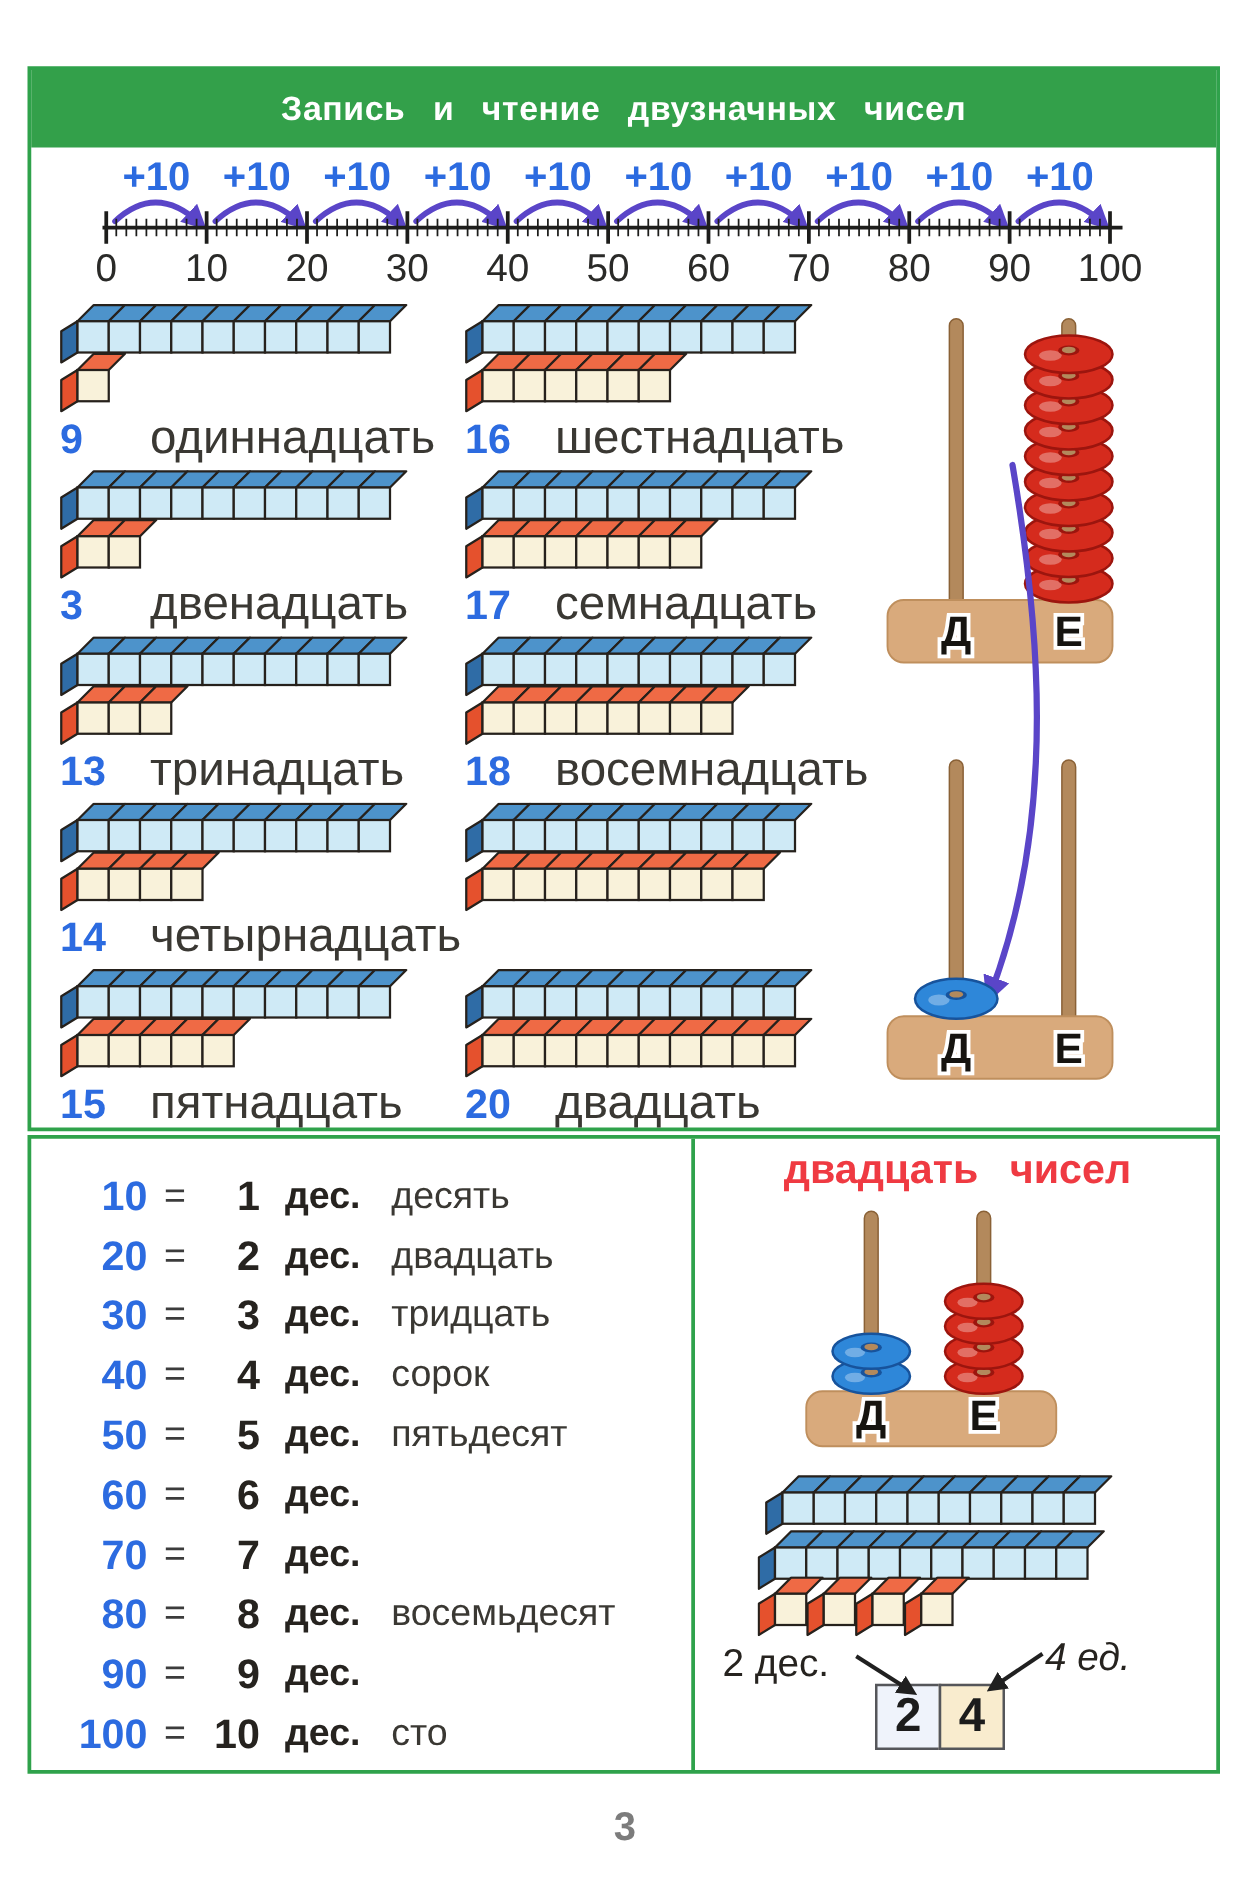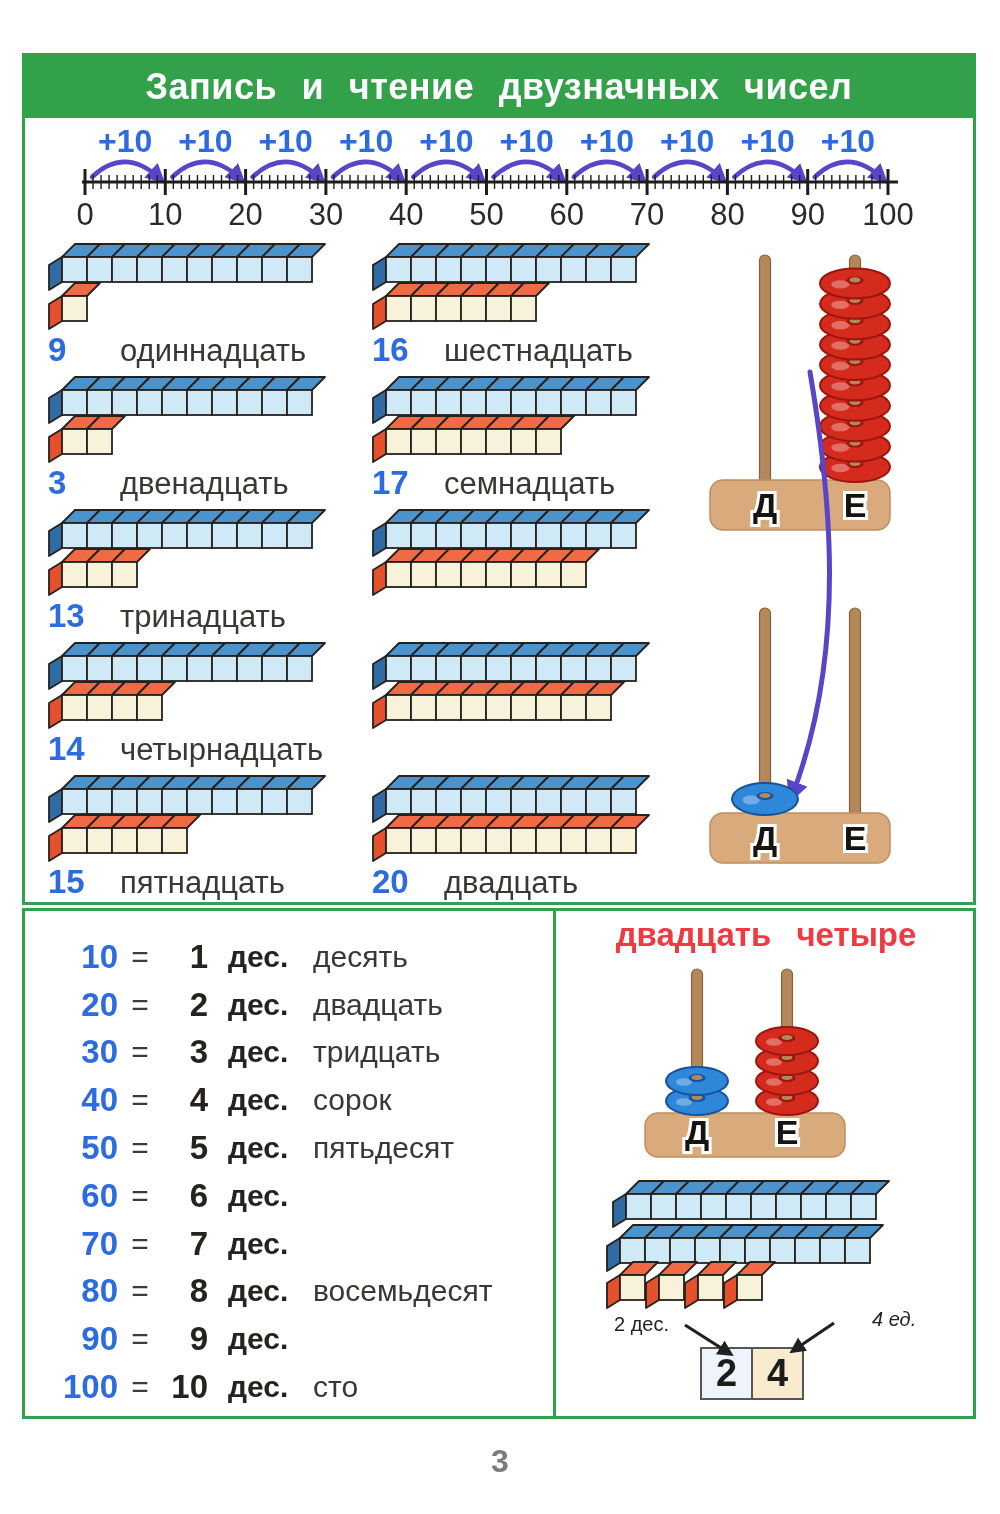--- a/index.html
+++ b/index.html
@@ -4,40 +4,40 @@
 <style>
   html,body{margin:0;padding:0;background:#ffffff;}
   .page{position:relative;width:1000px;height:1514px;background:#fff;overflow:hidden;
         font-family:"Liberation Sans","DejaVu Sans",sans-serif;}
   .abs{position:absolute;}
   
   .top-box{position:absolute;left:22px;top:53px;width:954px;height:852px;
            border:3px solid var(--border-green);background:#fff;box-sizing:border-box;}
   .header{position:absolute;left:0;top:0;right:0;height:62px;background:var(--header-green);
           display:flex;align-items:center;justify-content:center;}
-  .header span{color:#fff;font-weight:bold;font-size:36px;word-spacing:14px;letter-spacing:.5px;}
+  .header span{color:#fff;font-weight:bold;font-size:27px;word-spacing:14px;letter-spacing:.5px;}
   .bottom-box{position:absolute;left:22px;top:908px;width:954px;height:511px;
               border:3px solid var(--border-green);background:#fff;box-sizing:border-box;}
   .v-divider{position:absolute;left:528px;top:0;bottom:0;width:3px;background:var(--border-green);}
   
   #numline{position:absolute;left:55px;top:122px;}
   .p10{font-size:32px;font-weight:bold;fill:var(--accent-blue);text-anchor:middle;}
   .tl{font-size:31px;fill:#2a2a28;text-anchor:middle;}
   .arc{stroke:var(--arc-purple);stroke-width:4.5;fill:none;stroke-linecap:round;}
   .nlL{stroke:#1d1d1b;stroke-width:3;}
   .nlM{stroke:#1d1d1b;stroke-width:1.4;}
   
   .col{position:absolute;top:243px;width:322px;}
   #col-left{left:48px;} #col-right{left:372px;}
   .num-row{height:133px;}
   .num-row svg{display:block;}
   .rodsvg{margin-bottom:-9px;}
   .cap{margin-top:3px;line-height:34px;white-space:nowrap;}
   .cap .num{display:inline-block;width:72px;font-size:33px;font-weight:bold;color:var(--accent-blue);}
-  .cap .nm{font-size:31px;color:var(--text-dark);}
+  .cap .nm{font-size:38px;color:var(--text-dark);}
   
   #abacus-top{position:absolute;left:702px;top:248px;}
   #abacus-bottom{position:absolute;left:702px;top:600px;}
   #abacus-arrow{position:absolute;left:700px;top:360px;}
   #abacus-ex{position:absolute;left:640px;top:963px;}
   .ab-lab{font-size:34px;font-weight:bold;fill:#161410;stroke:#ffffff;stroke-width:6px;
           paint-order:stroke;text-anchor:middle;}
   .big-arrow{stroke:var(--arc-purple);stroke-width:5;fill:none;stroke-linecap:round;}
   
   .tens-table{position:absolute;left:30px;top:933px;width:500px;}
@@ -47,21 +47,21 @@
   .t-cnt{text-align:right;font-size:33px;font-weight:bold;color:#26231f;}
   .t-unit{padding-left:20px;font-size:30px;font-weight:bold;color:#26231f;}
   .t-name{padding-left:9px;font-size:30px;color:var(--text-dark);}
   
   .ex-title{position:absolute;left:556px;top:916px;width:420px;text-align:center;
             font-size:33px;font-weight:bold;color:var(--title-red);word-spacing:16px;}
   .ex-rods{position:absolute;left:606px;top:1180px;}
   .ex-rods svg{display:block;}
   .ex-rods svg:first-child{margin-left:6px;margin-bottom:-4px;}
   #ex-cubes{position:absolute;left:606px;top:1261px;}
-  .ex-cap{position:absolute;font-size:20px;color:#26231f;white-space:nowrap;margin-left:36px;}
+  .ex-cap{position:absolute;font-size:31px;color:#26231f;white-space:nowrap;}
   .tens-cap{left:578px;top:1313px;}
   .ones-cap{left:836px;top:1308px;font-style:italic;}
   .digit-boxes{position:absolute;left:700px;top:1347px;display:flex;}
   .digit-box{width:53px;height:53px;border:2px solid #55565a;box-sizing:border-box;
              display:flex;align-items:center;justify-content:center;
              font-size:38px;font-weight:bold;color:#1c1c1c;}
   .digit-box.tens-bg{background:var(--digit-box-tens-bg);}
   .digit-box.ones-bg{background:var(--digit-box-ones-bg);margin-left:-2px;}
   #ex-arrows{position:absolute;left:553px;top:1295px;}
   .cap-arrow{stroke:#202020;stroke-width:3.2;fill:none;}
@@ -539,20 +539,23 @@
           <rect x="89" y="14" width="25" height="25" fill="#f9f2da" stroke="#26211c" stroke-width="1.8"></rect>
           <polygon points="114,14 127,1 152,1 139,14" fill="#ef6a45" stroke="#26211c" stroke-width="1.8" stroke-linejoin="round"></polygon>
           <rect x="114" y="14" width="25" height="25" fill="#f9f2da" stroke="#26211c" stroke-width="1.8"></rect>
           <polygon points="139,14 152,1 177,1 164,14" fill="#ef6a45" stroke="#26211c" stroke-width="1.8" stroke-linejoin="round"></polygon>
           <rect x="139" y="14" width="25" height="25" fill="#f9f2da" stroke="#26211c" stroke-width="1.8"></rect>
           <polygon points="164,14 177,1 202,1 189,14" fill="#ef6a45" stroke="#26211c" stroke-width="1.8" stroke-linejoin="round"></polygon>
           <rect x="164" y="14" width="25" height="25" fill="#f9f2da" stroke="#26211c" stroke-width="1.8"></rect>
           <polygon points="189,14 202,1 227,1 214,14" fill="#ef6a45" stroke="#26211c" stroke-width="1.8" stroke-linejoin="round"></polygon>
           <rect x="189" y="14" width="25" height="25" fill="#f9f2da" stroke="#26211c" stroke-width="1.8"></rect>
         </svg>
+         <div class="cap">
+           <span class="num">18</span><span class="nm">восемнадцать</span>
+         </div>
       </div>
       <div class="num-row">
         <svg class="rodsvg" width="279" height="48" viewBox="0 0 279 48">
           <polygon points="14,14 1,22 1,47 14,39" fill="#2f6ca6" stroke="#26211c" stroke-width="1.8" stroke-linejoin="round"></polygon>
           <polygon points="14,14 27,1 52,1 39,14" fill="#4d93cb" stroke="#26211c" stroke-width="1.8" stroke-linejoin="round"></polygon>
           <rect x="14" y="14" width="25" height="25" fill="#cfeaf6" stroke="#26211c" stroke-width="1.8"></rect>
           <polygon points="39,14 52,1 77,1 64,14" fill="#4d93cb" stroke="#26211c" stroke-width="1.8" stroke-linejoin="round"></polygon>
           <rect x="39" y="14" width="25" height="25" fill="#cfeaf6" stroke="#26211c" stroke-width="1.8"></rect>
           <polygon points="64,14 77,1 102,1 89,14" fill="#4d93cb" stroke="#26211c" stroke-width="1.8" stroke-linejoin="round"></polygon>
           <rect x="64" y="14" width="25" height="25" fill="#cfeaf6" stroke="#26211c" stroke-width="1.8"></rect>
@@ -777,21 +780,21 @@
        </div>
       <div class="t-row">
          <span class="t-num">100</span>
          <span class="t-eq">=</span>
          <span class="t-cnt">10</span>
          <span class="t-unit">дес.</span>
          <span class="t-name">сто</span>
        </div>
     </div>
 
-  <div class="ex-title">двадцать четыре</div>
+  <div class="ex-title">двадцать чисел</div>
 
   <svg id="abacus-ex" width="210" height="200" viewBox="0 0 210 200">
       <rect x="51.5" y="6" width="11" height="154" rx="5.5" fill="#b3895c" stroke="#8a6136" stroke-width="1.2"></rect>
       <rect x="141.5" y="6" width="11" height="154" rx="5.5" fill="#b3895c" stroke="#8a6136" stroke-width="1.2"></rect>
       <rect x="5" y="150" width="200" height="44" rx="13" fill="#d9aa7c" stroke="#bf8f5d" stroke-width="1.5"></rect>
       <text x="57" y="181" class="ab-lab">Д</text>
       <text x="147" y="181" class="ab-lab">Е</text>
       <ellipse cx="57" cy="138" rx="31" ry="14" fill="#2e87d9" stroke="#17539c" stroke-width="2"></ellipse>
       <ellipse cx="43.980000000000004" cy="139" rx="8.06" ry="3.84" fill="rgba(255,255,255,0.32)"></ellipse>
       <ellipse cx="57" cy="135" rx="8.5" ry="4" fill="#17539c"></ellipse>

